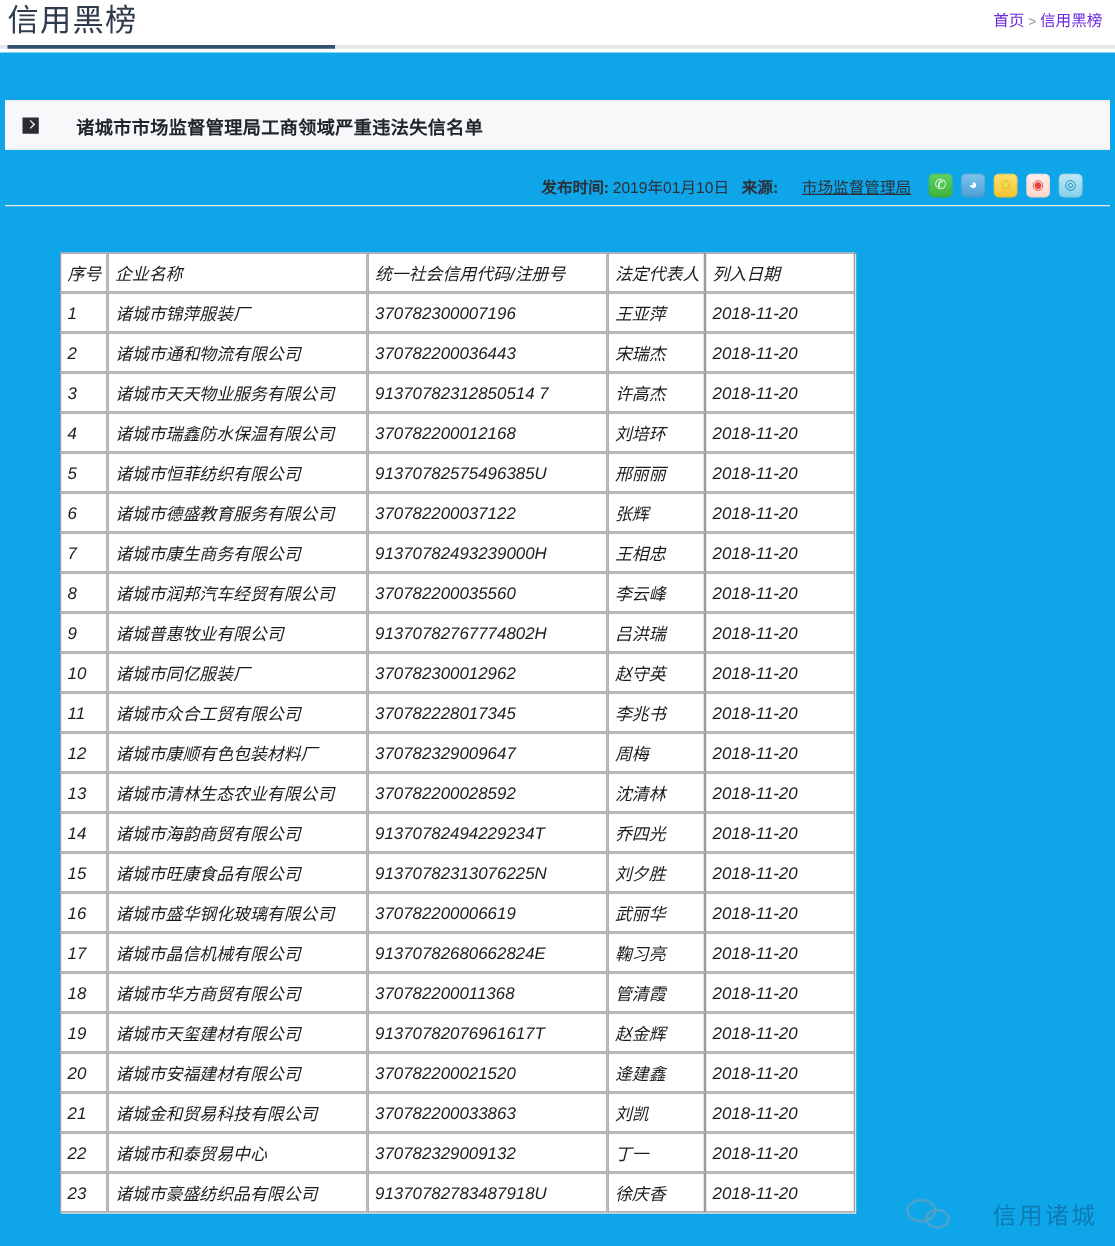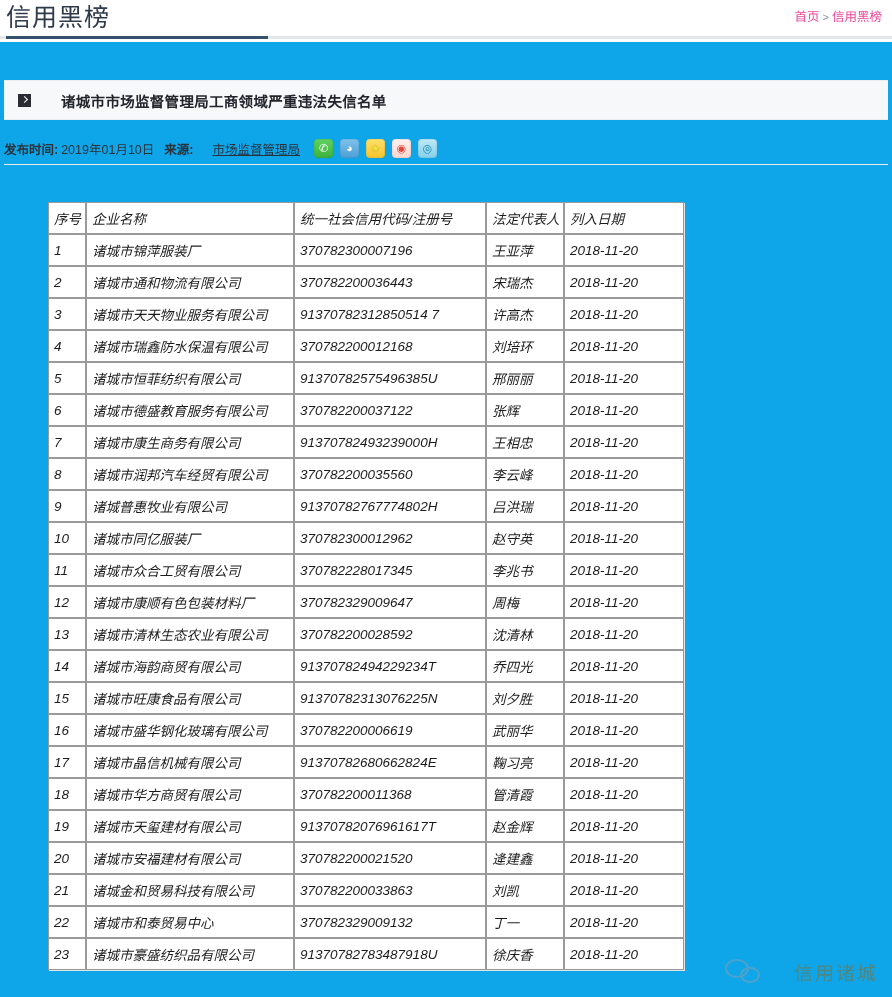--- a/index.html
+++ b/index.html
@@ -35,21 +35,21 @@
   .breadcrumb {
     position: absolute;
     right: 10px;
     top: 8px;
     font-size: 12.5px;
     color: #2f3a4a;
     line-height: 18px;
     white-space: nowrap;
   }
   .breadcrumb a {
-    color: #ec4899;
+    color: #6d28d9;
     text-decoration: none;
   }
   .breadcrumb .sep {
     color: #8892a0;
     margin: 0 3px;
     font-size: 11px;
   }
   .head-rule {
     position: absolute;
     left: 0;
@@ -113,25 +113,26 @@
     font-size: 14.5px;
     font-weight: bold;
     color: #22262c;
     letter-spacing: 0.3px;
     white-space: nowrap;
   }
 
   .meta-bar {
     position: absolute;
     left: 4px;
-    right: 4px;
+    right: 20px;
     top: 90px;
     height: 32px;
     display: flex;
     align-items: center;
+    justify-content: flex-end;
     font-size: 12.5px;
     color: #2c3138;
     white-space: nowrap;
   }
   .meta-bar .lbl { font-weight: bold; margin-right: 3px; }
   .meta-bar .val { margin-right: 10px; }
   .meta-bar .val.src { margin-right: 14px; margin-left: 16px; text-decoration: underline; }
   .meta-rule {
     position: absolute;
     left: 4px;
@@ -230,21 +231,21 @@
   .wm-logo .b1, .wm-logo .b2 {
     position: absolute;
     border: 2px solid #9aa0a8;
     border-radius: 50%;
     background: transparent;
   }
   .wm-logo .b1 { width: 20px; height: 15px; left: 0;  top: 2px; }
   .wm-logo .b2 { width: 16px; height: 12px; left: 15px; top: 10px; }
   .wm-text {
     font-size: 19px;
-    color: #a16207;
+    color: #0c4a6e;
     letter-spacing: 2px;
     white-space: nowrap;
     margin-left: 23px;
   }
 </style>
 </head>
 <body>
 
 <div class="page-head">
   <div class="page-title">信用黑榜</div>

